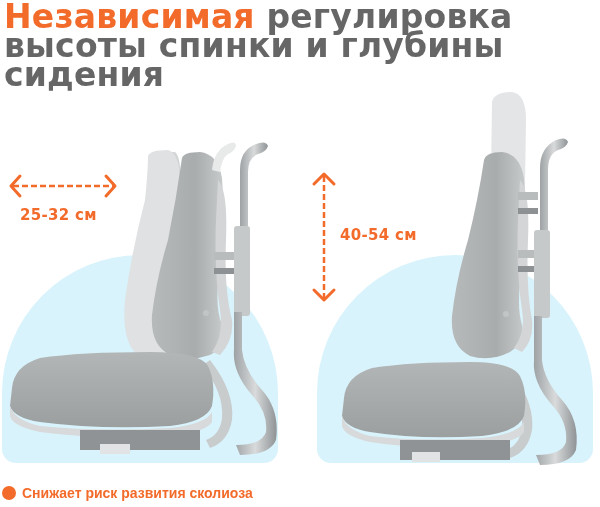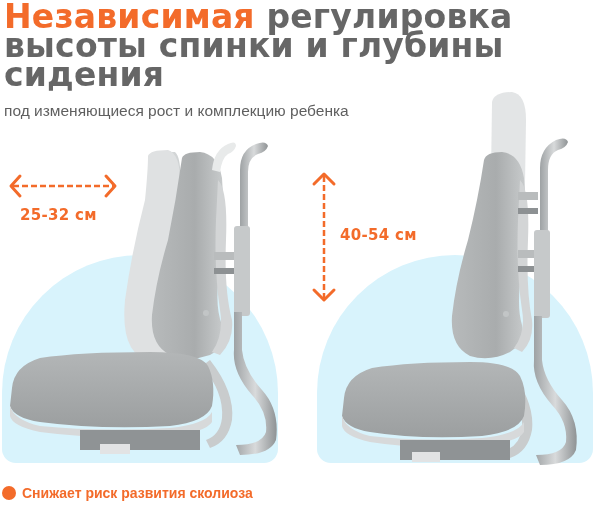--- a/index.html
+++ b/index.html
@@ -13,21 +13,21 @@
   .footer { position: absolute; left: 2px; top: 485px; display: flex; align-items: center; gap: 6px; }
   .dot { width: 14px; height: 14px; border-radius: 50%; background: #f36b2a; }
   .footer-text { color: #f36b2a; font-weight: 900; font-size: 14px; font-family: Liberation Sans, sans-serif; }
   svg { position: absolute; overflow: visible; }
 </style>
 </head>
 <body>
 
 <h1 class="title"><span class="accent">Независимая</span><span> регулировка высоты спинки и глубины сидения</span></h1>
 
-<p class="subtitle"><br><span>под изменяющиеся рост и комплекцию ребенка</span></p>
+<p class="subtitle"><br></p>
 
 <div class="panel" style="left:0;top:0;width:300px;height:361px;">
   <div class="bluebg" style="left:2px;top:255px;width:276px;height:208px;border-radius:138px 138px 14px 14px / 138px 138px 14px 14px;"></div>
 
   <svg width="110" height="24" style="left:8px;top:174px;">
     <path d="M12 2 L3 12 L12 22" fill="none" stroke="#f36b2a" stroke-width="3" stroke-linecap="round" stroke-linejoin="round"></path>
     <path d="M98 2 L107 12 L98 22" fill="none" stroke="#f36b2a" stroke-width="3" stroke-linecap="round" stroke-linejoin="round"></path>
     <line x1="5" y1="12" x2="105" y2="12" stroke="#f36b2a" stroke-width="2.5" stroke-dasharray="6 3"></line>
   </svg>
   <div class="measure" style="left:20px;top:206px;">25-32 см</div>

